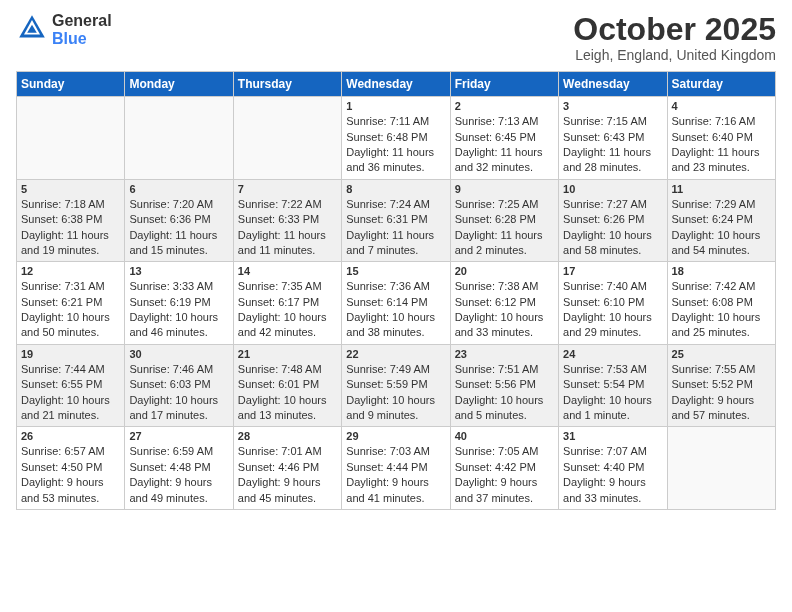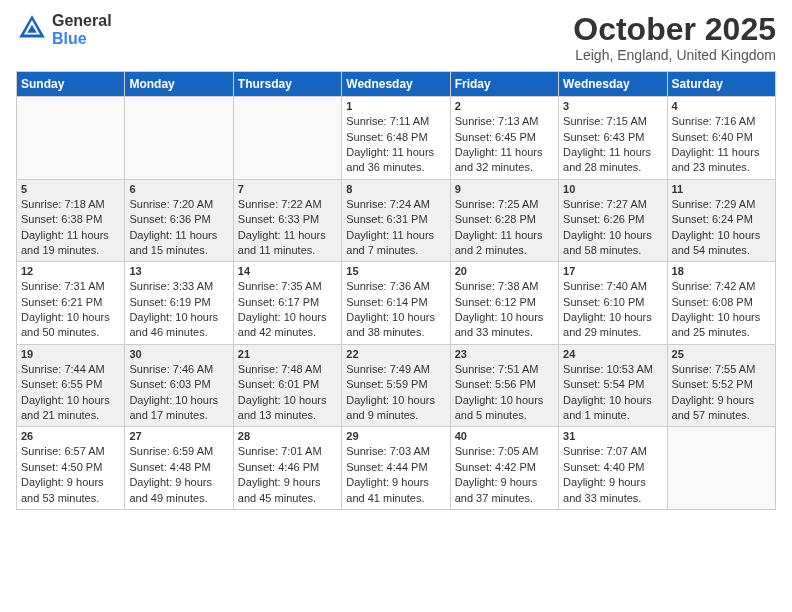--- a/index.html
+++ b/index.html
@@ -303,21 +303,21 @@
           </td>
           <td>
             <span class="day-num">23</span>
             <div class="day-info">Sunrise: 7:51 AM
 Sunset: 5:56 PM
 Daylight: 10 hours
 and 5 minutes.</div>
           </td>
           <td>
             <span class="day-num">24</span>
-            <div class="day-info">Sunrise: 10:53 AM
+            <div class="day-info">Sunrise: 7:53 AM
 Sunset: 5:54 PM
 Daylight: 10 hours
 and 1 minute.</div>
           </td>
           <td>
             <span class="day-num">25</span>
             <div class="day-info">Sunrise: 7:55 AM
 Sunset: 5:52 PM
 Daylight: 9 hours
 and 57 minutes.</div>

